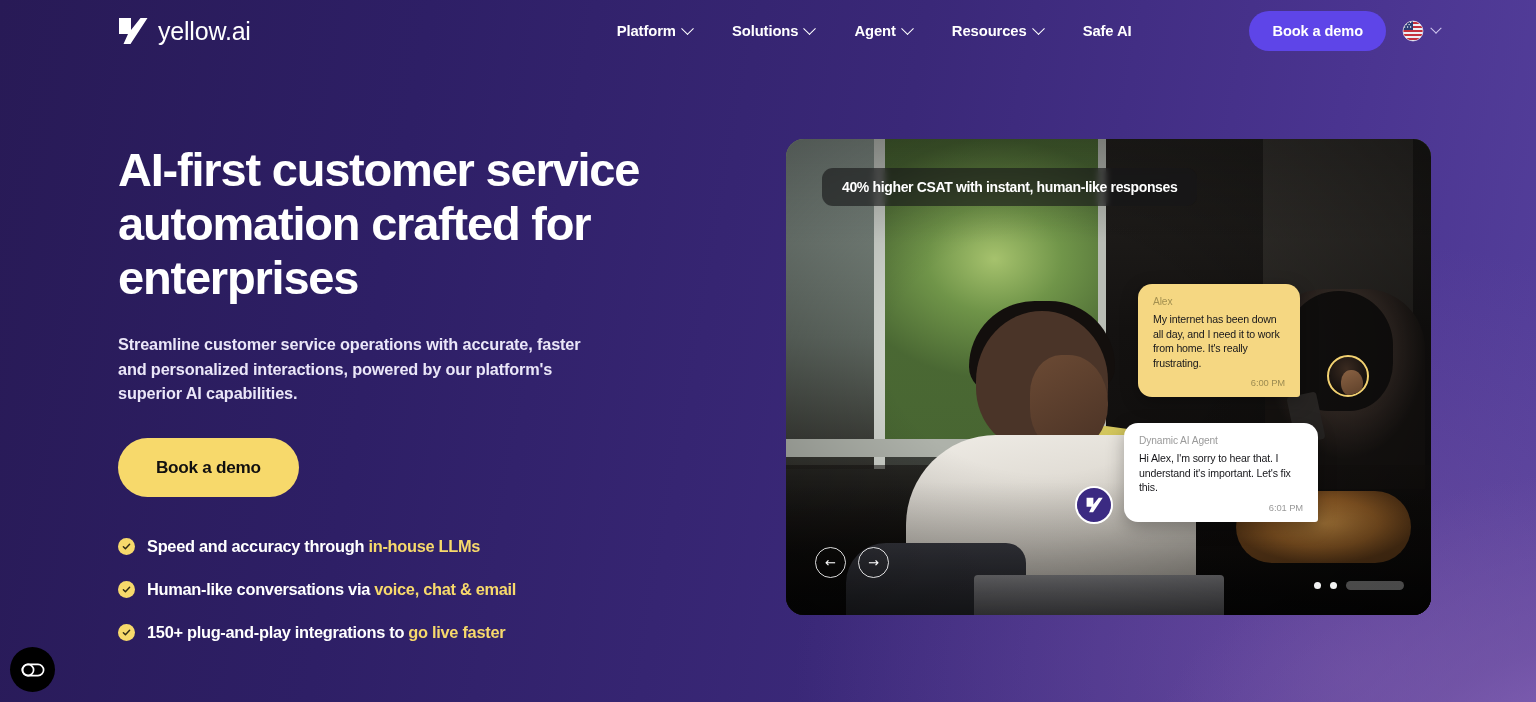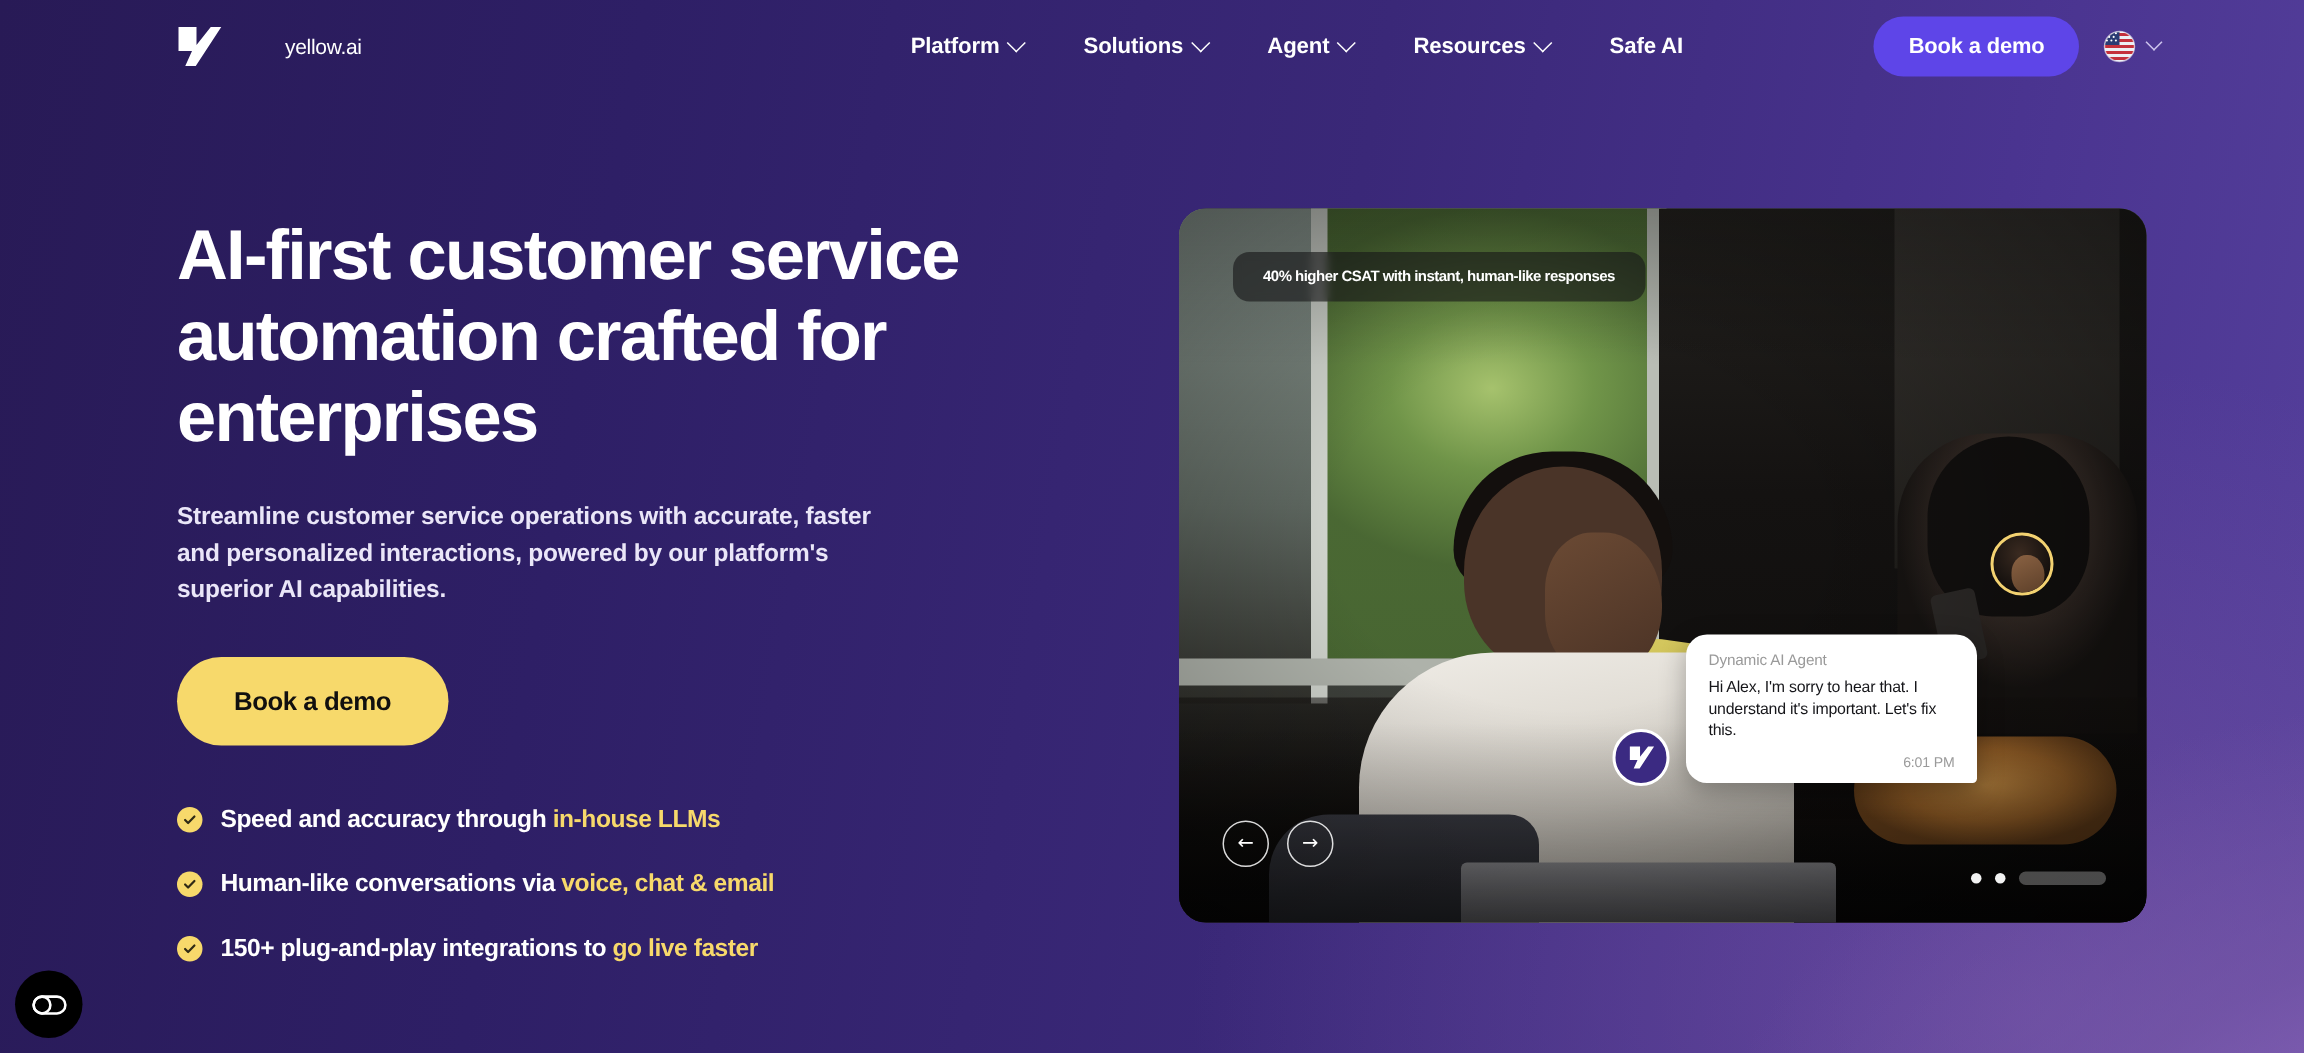--- a/index.html
+++ b/index.html
@@ -43,25 +43,24 @@
 
   .brand {
     display: flex;
     align-items: center;
     gap: 10px;
     cursor: pointer;
   }
   .brand-mark { width: 30px; height: 28px; display: block; flex: none; }
   .brand-text {
     color: #ffffff;
-    font-size: 14px;
+    font-size: 25px;
     font-weight: 500;
     letter-spacing: -0.2px;
     white-space: nowrap;
-    margin-left: 32px;
   }
 
   .nav-links {
     display: flex;
     align-items: center;
     gap: 40px;
     margin-left: 366px;
   }
   .nav-item {
     display: flex;
@@ -322,21 +321,21 @@
       radial-gradient(ellipse 520px 400px at 40% 45%, rgba(0,0,0,0) 30%, rgba(0,0,0,0.45) 100%),
       linear-gradient(180deg, rgba(0,0,0,0.22) 0%, rgba(0,0,0,0) 22%, rgba(0,0,0,0) 72%, rgba(0,0,0,0.35) 100%);
   }
 
   
   .badge-top {
     position: absolute;
     left: 36px; top: 29px;
     background: rgba(22,22,24,0.62);
     color: #ffffff;
-    font-size: 10px;
+    font-size: 14px;
     font-weight: 700;
     letter-spacing: -0.35px;
     padding: 11px 20px;
     border-radius: 11px;
     white-space: nowrap;
     backdrop-filter: blur(3px);
   }
 
   
   .bubble {
@@ -607,20 +606,25 @@
       <div class="man-head"></div>
       <div class="man-face"></div>
       <div class="man-body"></div>
       <div class="man-arm"></div>
       <div class="laptop"></div>
       <div class="photo-vignette"></div>
     </div>
 
     <div class="badge-top">40% higher CSAT with instant, human-like responses</div>
 
+    <div class="bubble bubble-user">
+      <div class="bubble-name">Alex</div>
+      <div class="bubble-body">My internet has been down all day, and I need it to work from home. It's really frustrating.</div>
+      <div class="bubble-time">6:00 PM</div>
+    </div>
 
     <div class="avatar">
       <div class="avatar-face"></div>
     </div>
 
     <div class="bubble bubble-agent">
       <div class="bubble-name">Dynamic AI Agent</div>
       <div class="bubble-body">Hi Alex, I'm sorry to hear that. I understand it's important. Let's fix this.</div>
       <div class="bubble-time">6:01 PM</div>
     </div>

